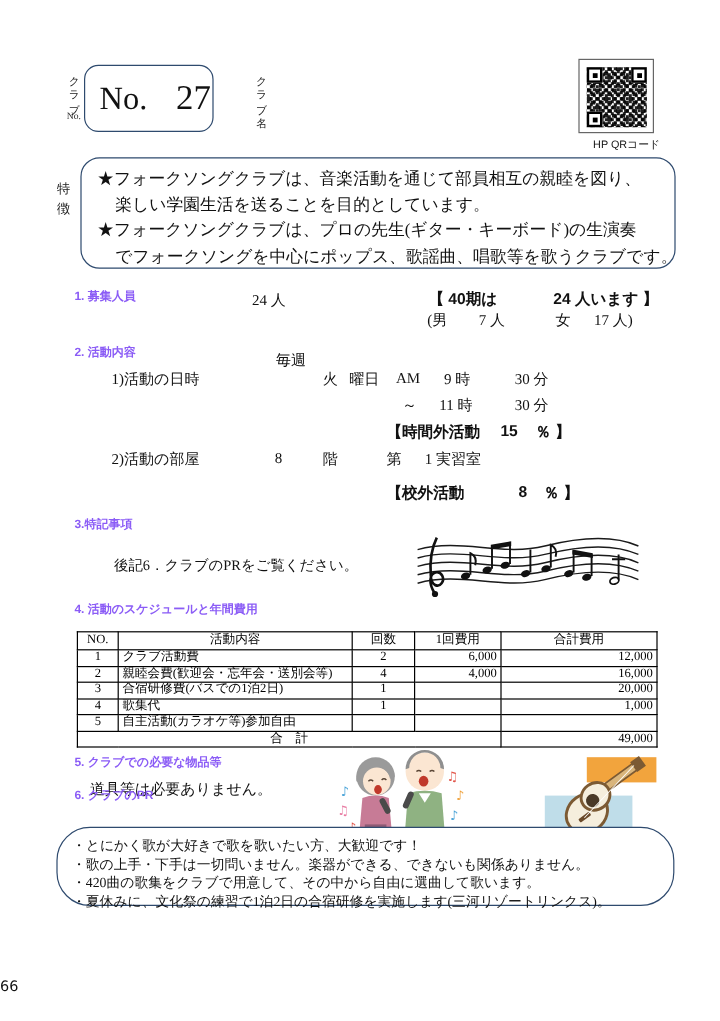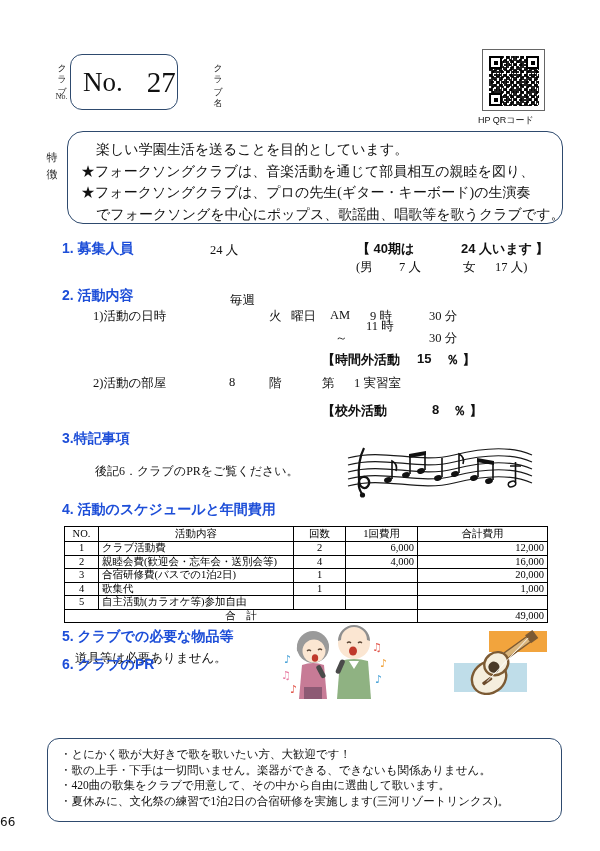--- a/index.html
+++ b/index.html
@@ -1,19 +1,19 @@
 <!DOCTYPE html>
 <html><head>
 <meta charset="utf-8">
 <style>
   html,body{margin:0;padding:0;background:#fff;}
   .page{position:relative;width:600px;height:851px;background:#ffffff;overflow:hidden;
         font-family:"Liberation Serif","DejaVu Serif",serif;color:#111;}
   .abs{position:absolute;white-space:nowrap;}
-  .heading{font-family:"Liberation Sans","DejaVu Sans",sans-serif;font-weight:bold;font-size:14px;color:#1d4ed8;}
+  .heading{font-family:"Liberation Sans","DejaVu Sans",sans-serif;font-weight:bold;font-size:10px;color:#8b5cf6;}
   .body-txt{font-size:12.5px;color:#111;}
   .bold-bracket{font-family:"Liberation Sans","DejaVu Sans",sans-serif;font-weight:bold;font-size:13px;}
 
   
   .rbox{position:absolute;border:1.6px solid #2e4a6e;border-radius:12px;background:#fff;box-sizing:border-box;}
 
   
   .vlabel{position:absolute;display:flex;flex-direction:column;align-items:center;color:#222;}
   .vlabel .v{writing-mode:vertical-rl;text-orientation:upright;font-size:9px;letter-spacing:1px;}
   .vlabel .h{font-size:8px;margin-top:1px;}
@@ -28,38 +28,38 @@
   
   #qr-box{left:482px;top:49px;width:63px;height:62px;border:1px solid #666;background:#fff;box-sizing:border-box;}
   .qr-inner{position:absolute;left:6px;top:6px;width:50px;height:50px;
             background:
               repeating-conic-gradient(rgba(0,0,0,.88) 0 90deg,transparent 0 180deg),
               repeating-conic-gradient(#222 0 90deg,#fff 0 180deg);
             background-size:7px 7px,5px 5px;}
   .finder{position:absolute;width:13px;height:13px;border:2px solid #000;background:#fff;box-sizing:border-box;}
   .finder::after{content:"";position:absolute;left:2.5px;top:2.5px;width:4px;height:4px;background:#000;}
   .finder.tl{left:0;top:0;} .finder.tr{right:0;top:0;} .finder.bl{left:0;bottom:0;}
-  #qr-caption{left:478px;top:114px;width:72px;text-align:left;font-family:"Liberation Sans","DejaVu Sans",sans-serif;font-size:9px;}
+  #qr-caption{left:478px;top:114px;width:72px;text-align:right;font-family:"Liberation Sans","DejaVu Sans",sans-serif;font-size:9px;}
 
   
   #features-box{left:67px;top:131px;width:496px;height:93px;border-radius:16px;padding:7px 6px 0 13px;}
   #features-box .fline{font-size:14px;line-height:21.5px;white-space:nowrap;}
   #features-box .indent{padding-left:15px;}
 
   
   #schedule-table{position:absolute;left:64px;top:526px;border-collapse:collapse;table-layout:fixed;
                   font-size:10.5px;color:#000;}
   #schedule-table th,#schedule-table td{border:1px solid #000;padding:0 3px;height:12.5px;line-height:12px;
                   overflow:hidden;white-space:nowrap;}
   #schedule-table th{height:14px;font-weight:normal;text-align:center;}
   .col-no{width:34px;} .col-act{width:195px;} .col-cnt{width:52px;} .col-unit{width:72px;} .col-total{width:130px;}
   td.c{text-align:center;} td.r{text-align:right;} td.l{text-align:left;}
 
   
-  #pr-box{left:47px;top:738px;width:515px;height:84px;border-radius:12px;padding:8px 4px 0 12px;}
+  #pr-box{left:47px;top:689px;width:515px;height:66px;border-radius:28px;padding:8px 4px 0 12px;}
   #pr-box .pline{font-size:11.5px;line-height:15.6px;white-space:nowrap;}
 
   #page-number{left:0;right:0;top:815px;font-family:"DejaVu Sans",sans-serif;font-size:12px;}
 </style>
 </head>
 <body>
 
 <div class="page">
 
   <div class="vlabel" style="left:55px;top:57px;">
@@ -81,22 +81,22 @@
       <div class="finder tr"></div>
       <div class="finder bl"></div>
     </div>
   </div>
   <div class="abs" id="qr-caption">HP QRコード</div>
 
   <div class="vlabel" style="left:44px;top:143px;">
     <span class="v" style="font-size:11px;letter-spacing:17px;">特徴</span>
   </div>
   <div class="rbox" id="features-box">
+    <div class="fline">★フォークソングクラブは、音楽活動を通じて部員相互の親睦を図り、</div>
     <div class="fline indent">楽しい学園生活を送ることを目的としています。</div>
-    <div class="fline">★フォークソングクラブは、音楽活動を通じて部員相互の親睦を図り、</div>
     <div class="fline">★フォークソングクラブは、プロの先生(ギター・キーボード)の生演奏</div>
     <div class="fline indent">でフォークソングを中心にポップス、歌謡曲、唱歌等を歌うクラブです。</div>
   </div>
 
   <div class="abs heading" style="left:62px;top:240px;">1. 募集人員</div>
   <div class="abs body-txt" style="left:210px;top:242px;">24 人</div>
   <div class="abs bold-bracket" style="left:357px;top:240px;">【 40期は</div>
   <div class="abs bold-bracket" style="left:461px;top:240px;">24 人います 】</div>
   <div class="abs body-txt" style="left:356px;top:259px;">(男</div>
   <div class="abs body-txt" style="left:399px;top:259px;">7 人</div>
@@ -105,21 +105,21 @@
 
   <div class="abs heading" style="left:62px;top:287px;">2. 活動内容</div>
   <div class="abs body-txt" style="left:93px;top:308px;">1)活動の日時</div>
   <div class="abs body-txt" style="left:230px;top:292px;">毎週</div>
   <div class="abs body-txt" style="left:269px;top:308px;">火</div>
   <div class="abs body-txt" style="left:291px;top:308px;">曜日</div>
   <div class="abs body-txt" style="left:330px;top:308px;">AM</div>
   <div class="abs body-txt" style="left:370px;top:308px;">9 時</div>
   <div class="abs body-txt" style="left:429px;top:308px;">30 分</div>
   <div class="abs body-txt" style="left:335px;top:330px;">～</div>
-  <div class="abs body-txt" style="left:366px;top:318px;">11 時</div>
+  <div class="abs body-txt" style="left:366px;top:330px;">11 時</div>
   <div class="abs body-txt" style="left:429px;top:330px;">30 分</div>
   <div class="abs bold-bracket" style="left:322px;top:351px;">【時間外活動</div>
   <div class="abs bold-bracket" style="left:417px;top:351px;">15</div>
   <div class="abs bold-bracket" style="left:446px;top:351px;">％ 】</div>
   <div class="abs body-txt" style="left:93px;top:375px;">2)活動の部屋</div>
   <div class="abs body-txt" style="left:229px;top:375px;">8</div>
   <div class="abs body-txt" style="left:269px;top:375px;">階</div>
   <div class="abs body-txt" style="left:322px;top:375px;">第</div>
   <div class="abs body-txt" style="left:354px;top:375px;">1 実習室</div>
   <div class="abs bold-bracket" style="left:322px;top:402px;">【校外活動</div>

